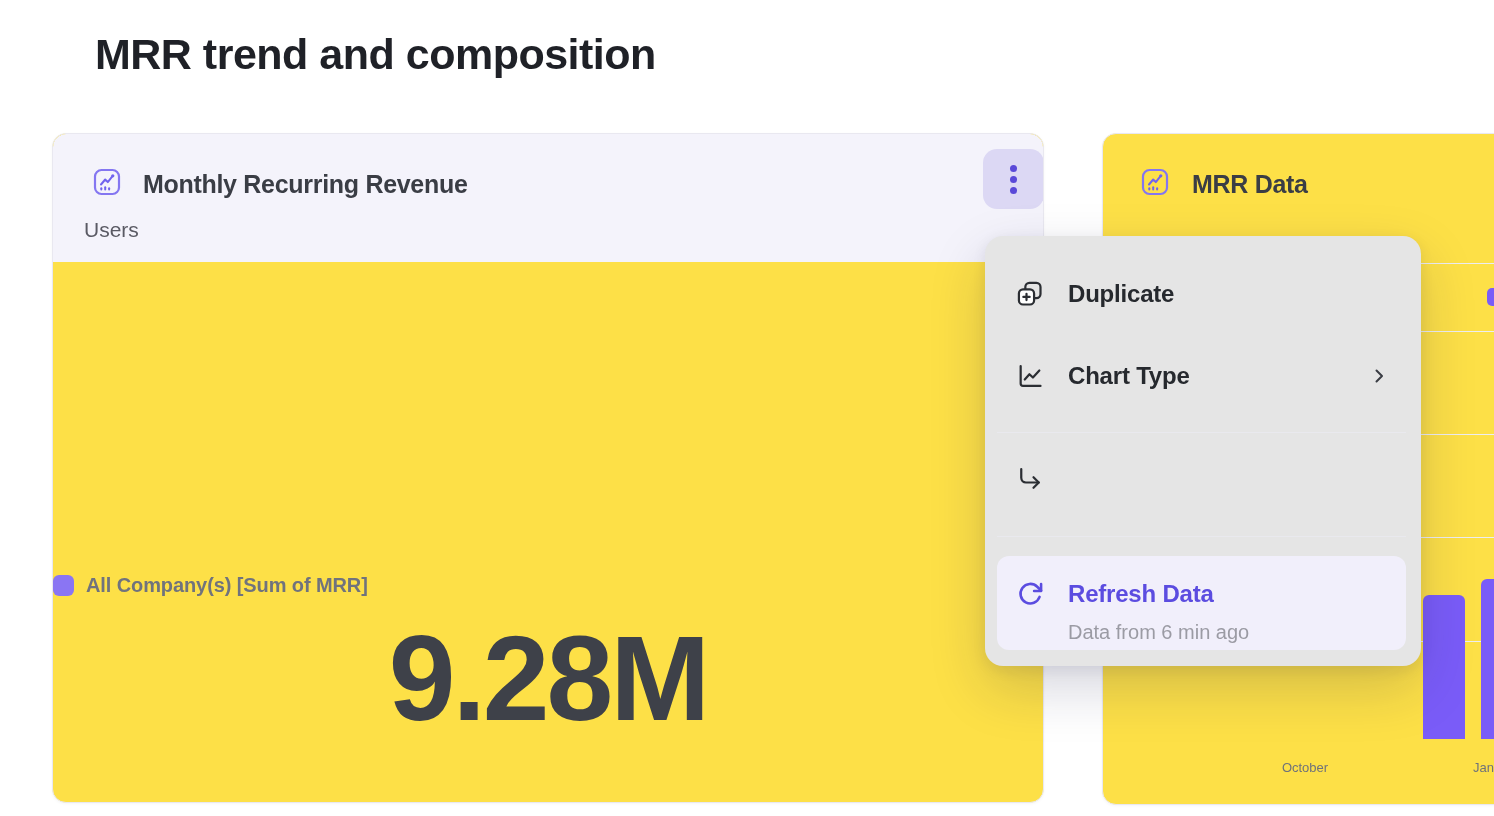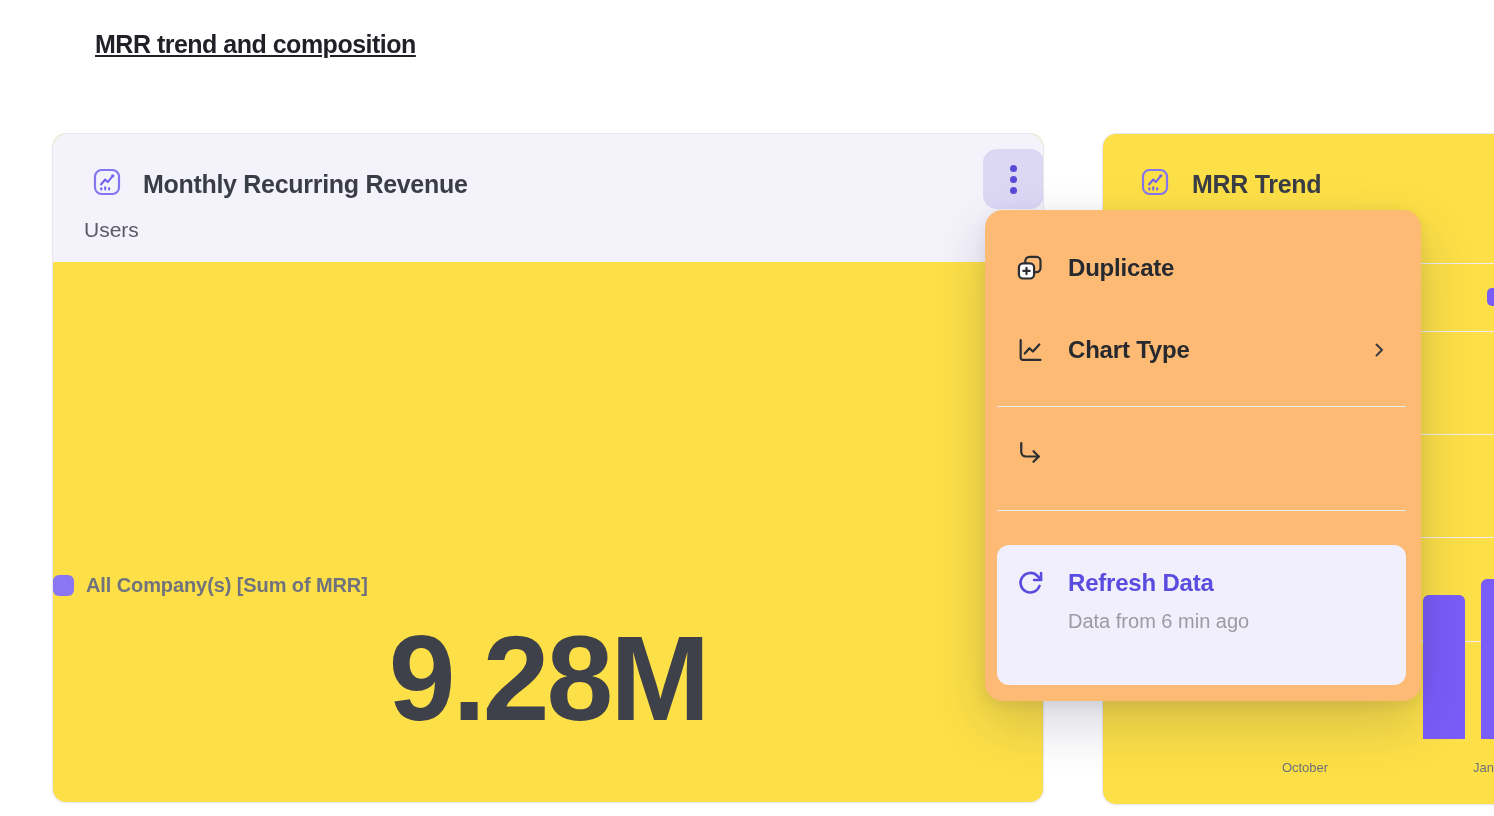--- a/index.html
+++ b/index.html
@@ -1,21 +1,21 @@
 <!DOCTYPE html>
 <html><head>
 <meta charset="utf-8">
 <style>
   html,body{margin:0;padding:0;width:1494px;height:816px;overflow:hidden;background:#ffffff;
     font-family:"Liberation Sans", sans-serif;-webkit-font-smoothing:antialiased;}
   *{box-sizing:border-box;}
 
   
-  .page-title{position:absolute;left:95px;top:30px;margin:0;font-size:25px;font-weight:700;
-    color:#1f2127;letter-spacing:-0.5px;text-decoration:underline;}
+  .page-title{position:absolute;left:95px;top:30px;margin:0;font-size:43px;font-weight:700;
+    color:#1f2127;letter-spacing:-0.5px;}
 
   
   .card{position:absolute;background:#fde047;border:1px solid #e9e8f0;border-radius:14px;
     box-shadow:0 1px 3px rgba(20,20,50,0.04);}
   .card-left{left:52px;top:133px;width:992px;height:670px;overflow:hidden;}
   .card-right{left:1102px;top:133px;width:540px;height:672px;}
 
   .card-header{position:absolute;left:0;top:0;right:0;height:128px;}
   .card-header.lavender{background:#f4f3fb;border-radius:13px 13px 0 0;}
   .card-header.plain{height:130px;border-bottom:1px solid #ececf2;border-radius:13px 13px 0 0;}
@@ -47,33 +47,33 @@
   .trend-legend-swatch{position:absolute;left:384px;top:24px;width:20px;height:18px;
     border-radius:5px;background:#7a5cf8;}
   .trend-bar{position:absolute;bottom:65px;background:#7a5cf8;border-radius:6px 6px 0 0;}
   .bar-0{left:320px;width:42px;}
   .bar-1{left:378px;width:46px;}
   .x-label{position:absolute;top:494px;font-size:13px;color:#6f727a;line-height:20px;}
   .xl-october{left:132px;width:140px;text-align:center;}
   .xl-january{left:370px;white-space:nowrap;}
 
   
-  .menu{position:absolute;left:985px;top:210px;width:436px;padding:22px 0 16px;background:#fdba74;
+  .menu{position:absolute;left:985px;top:236px;width:436px;padding:22px 0 16px;background:#e5e5e5;
     border-radius:18px;z-index:20;
     box-shadow:0 22px 55px rgba(28,28,70,0.18),0 4px 14px rgba(28,28,70,0.08);}
   .menu-item{display:flex;align-items:center;height:72px;padding:0 30px 0 28px;cursor:pointer;}
   .mt10{margin-top:10px}.mt22{margin-top:22px}
   .menu-divider{height:1px;background:#e9e9ee;margin:20px 15px 0 12px;}
   .menu-divider.d2{margin-top:21px;}
   .mi-icon{width:34px;height:34px;display:flex;align-items:center;justify-content:center;flex:0 0 auto;}
   .mi-label{margin-left:21px;font-size:24px;font-weight:600;color:#26292e;letter-spacing:-0.2px;
     white-space:nowrap;}
   .mi-chevron{margin-left:auto;display:flex;align-items:center;}
 
-  .refresh-block{display:flex;align-items:flex-start;margin:34px 15px 0 12px;height:140px;
+  .refresh-block{display:flex;align-items:flex-start;margin:19px 15px 0 12px;height:94px;
     background:#f1effb;border-radius:12px;padding:21px 0 0 16px;cursor:pointer;}
   .refresh-text{margin-left:21px;}
   .refresh-title{font-size:24px;font-weight:700;color:#5b4ce0;line-height:34px;letter-spacing:-0.2px;}
   .refresh-sub{font-size:20px;color:#9b9ba4;line-height:26px;margin-top:8px;}
 </style>
 </head>
 <body>
 
 <h1 class="page-title">MRR trend and composition</h1>
 
@@ -109,21 +109,21 @@
     <span class="chart-icon">
       <svg width="28" height="28" viewBox="0 0 28 28" fill="none">
         <rect x="2" y="2" width="24" height="24" rx="6.5" stroke="#8476f1" stroke-width="2.2"></rect>
         <path d="M8 16.5 l4.2-5 2.6 2.6 4.7-6" stroke="#7163ee" stroke-width="2" stroke-linecap="round" stroke-linejoin="round"></path>
         <circle cx="19.8" cy="7.8" r="1.6" fill="#7163ee"></circle>
         <line x1="8.3" y1="20.2" x2="8.3" y2="21.6" stroke="#7163ee" stroke-width="2" stroke-linecap="round"></line>
         <line x1="12.2" y1="19.2" x2="12.2" y2="21.6" stroke="#7163ee" stroke-width="2" stroke-linecap="round"></line>
         <line x1="16.1" y1="20.2" x2="16.1" y2="21.6" stroke="#7163ee" stroke-width="2" stroke-linecap="round"></line>
       </svg>
     </span>
-    <h2 class="card-title">MRR Trend</h2>
+    <h2 class="card-title">MRR Data</h2>
   </div>
   <div class="plot">
     <div class="gridline gl1"></div>
     <div class="gridline gl2"></div>
     <div class="gridline gl3"></div>
     <div class="gridline gl4"></div>
     <span class="trend-legend-swatch"></span>
     <div class="trend-bar bar-0" style="height: 144px;"></div>
     <div class="trend-bar bar-1" style="height: 160px;"></div>
     <div class="x-label xl-october">October</div>

